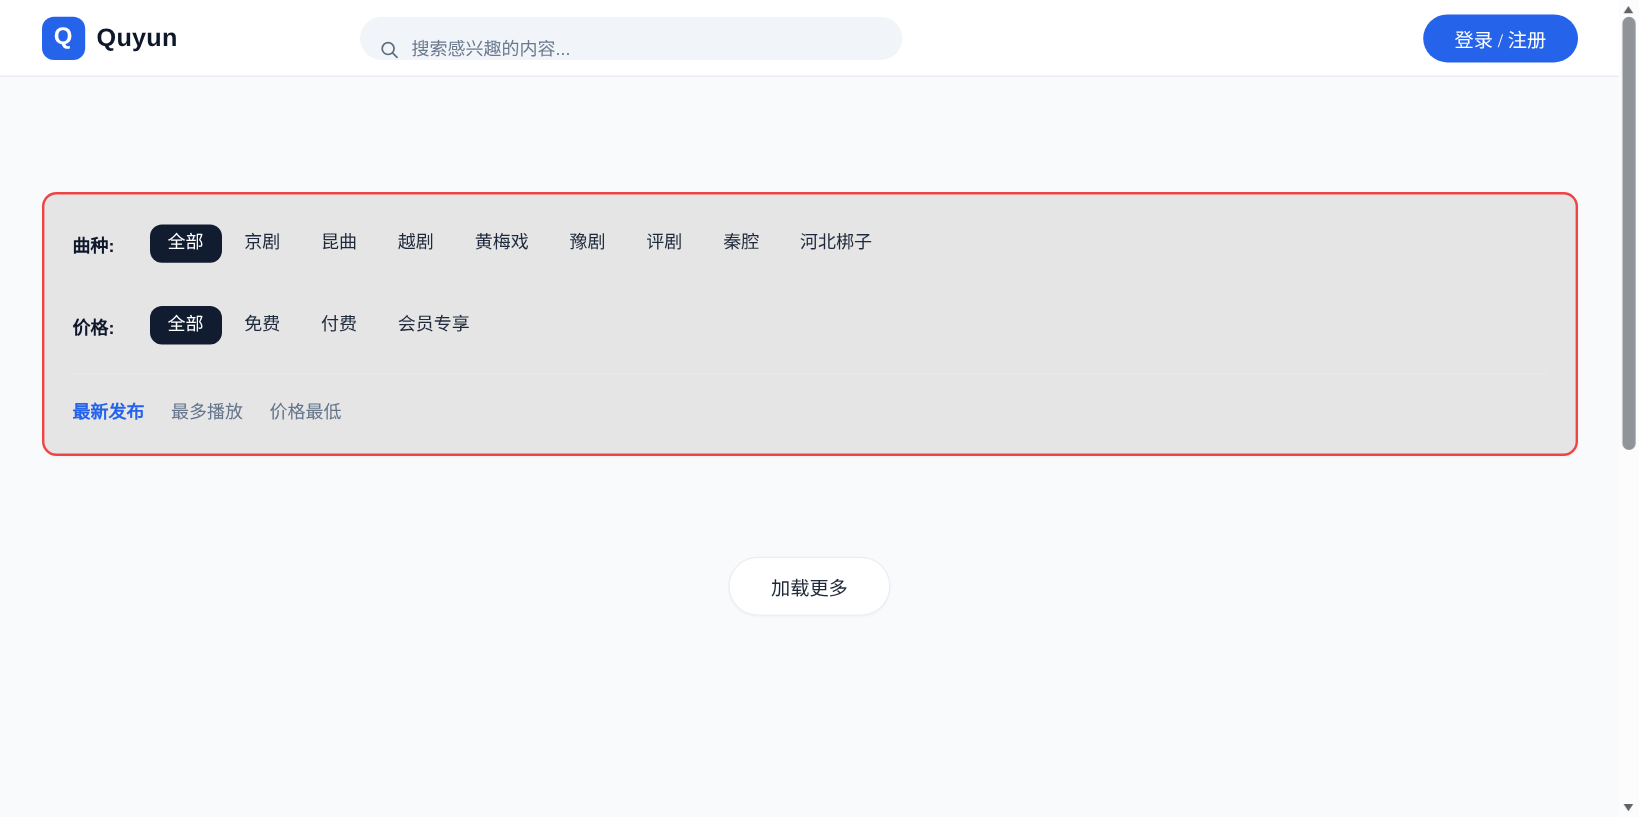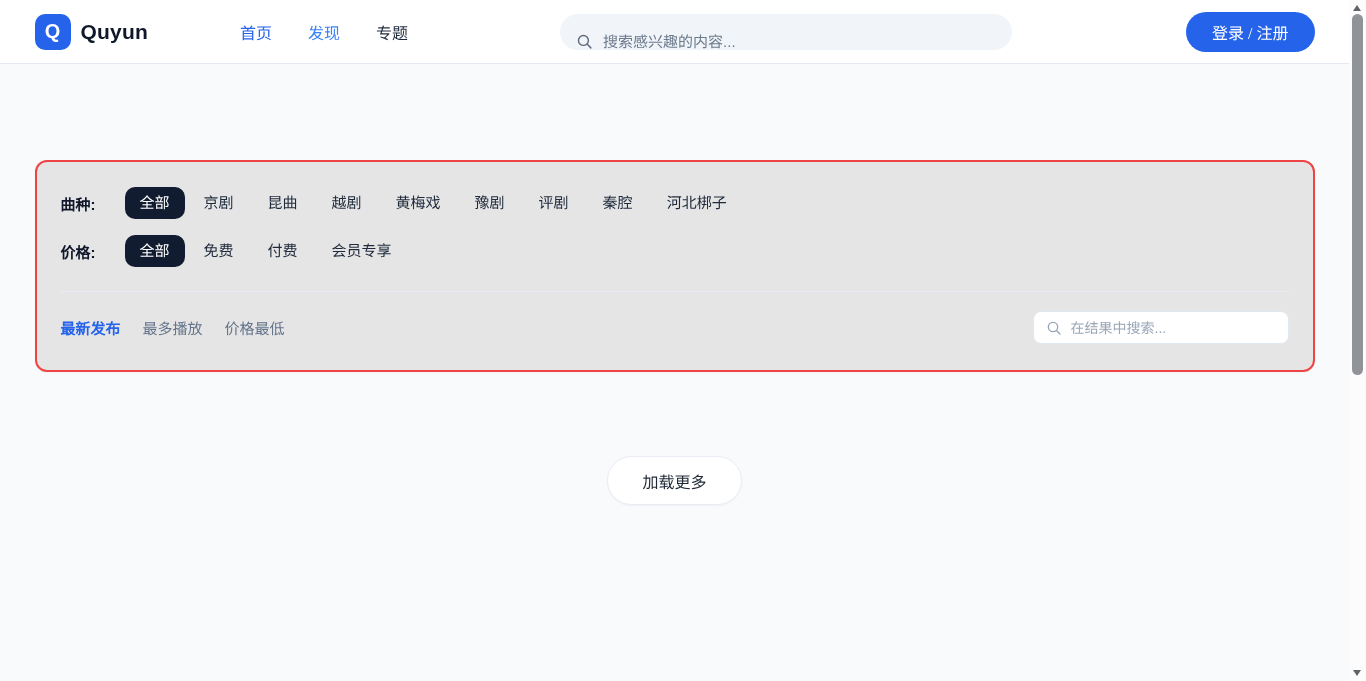--- a/index.html
+++ b/index.html
@@ -52,21 +52,21 @@
   }
 
   
   .filter-card {
     max-width:1280px; margin:96px auto 0;
     background:#e5e5e5; border:2px solid #ef4444; border-radius:12px;
     box-shadow:0 1px 2px rgba(15,23,42,.03);
     padding:25px 24px 26px;
   }
   .filter-row { display:flex; align-items:center; }
-  .filter-row + .filter-row { margin-top:16px; }
+  .filter-row + .filter-row { margin-top:36px; }
   .filter-label {
     width:48px; flex:none; font-size:15px; font-weight:bold; color:#0f172a;
     margin-right:16px;
   }
   .pill-group { display:flex; align-items:center; flex-wrap:wrap; gap:4px; }
   .pill {
     padding:7px 15px; border-radius:10px; font-size:15px; color:#1e293b;
     cursor:pointer; background:transparent; border:none; font-family:inherit;
     line-height:18px;
   }
@@ -125,25 +125,20 @@
 <div class="page">
 
   <header class="navbar">
     <div class="navbar-inner">
 
       <div class="brand">
         <div class="brand-logo">Q</div>
         <div class="brand-name">Quyun</div>
       </div>
 
-      <nav class="main-nav">
-        <a class="nav-link nav-blue-1">首页</a>
-        <a class="nav-link nav-blue-2">发现</a>
-        <a class="nav-link">专题</a>
-      </nav>
 
       <div class="nav-search-wrap">
         <div class="nav-search">
           <svg viewBox="0 0 24 24" fill="none" stroke="currentColor" stroke-width="2" stroke-linecap="round">
             <circle cx="10.5" cy="10.5" r="7"></circle>
             <line x1="16" y1="16" x2="21" y2="21"></line>
           </svg>
           <input type="text" placeholder="搜索感兴趣的内容..." style="">
         </div>
       </div>
@@ -182,27 +177,20 @@
 
       <hr class="divider">
 
       <div class="sort-row">
         <div class="sort-links">
           <span class="sort-link active">最新发布</span>
           <span class="sort-link">最多播放</span>
           <span class="sort-link">价格最低</span>
         </div>
 
-        <div class="result-search">
-          <svg viewBox="0 0 24 24" fill="none" stroke="currentColor" stroke-width="2" stroke-linecap="round">
-            <circle cx="10.5" cy="10.5" r="7"></circle>
-            <line x1="16" y1="16" x2="21" y2="21"></line>
-          </svg>
-          <input type="text" placeholder="在结果中搜索..." style="">
-        </div>
       </div>
     </section>
 
     <div class="load-more-wrap">
       <button class="load-more">加载更多</button>
     </div>
   </main>
 </div>
 
 <div class="scrollbar">

